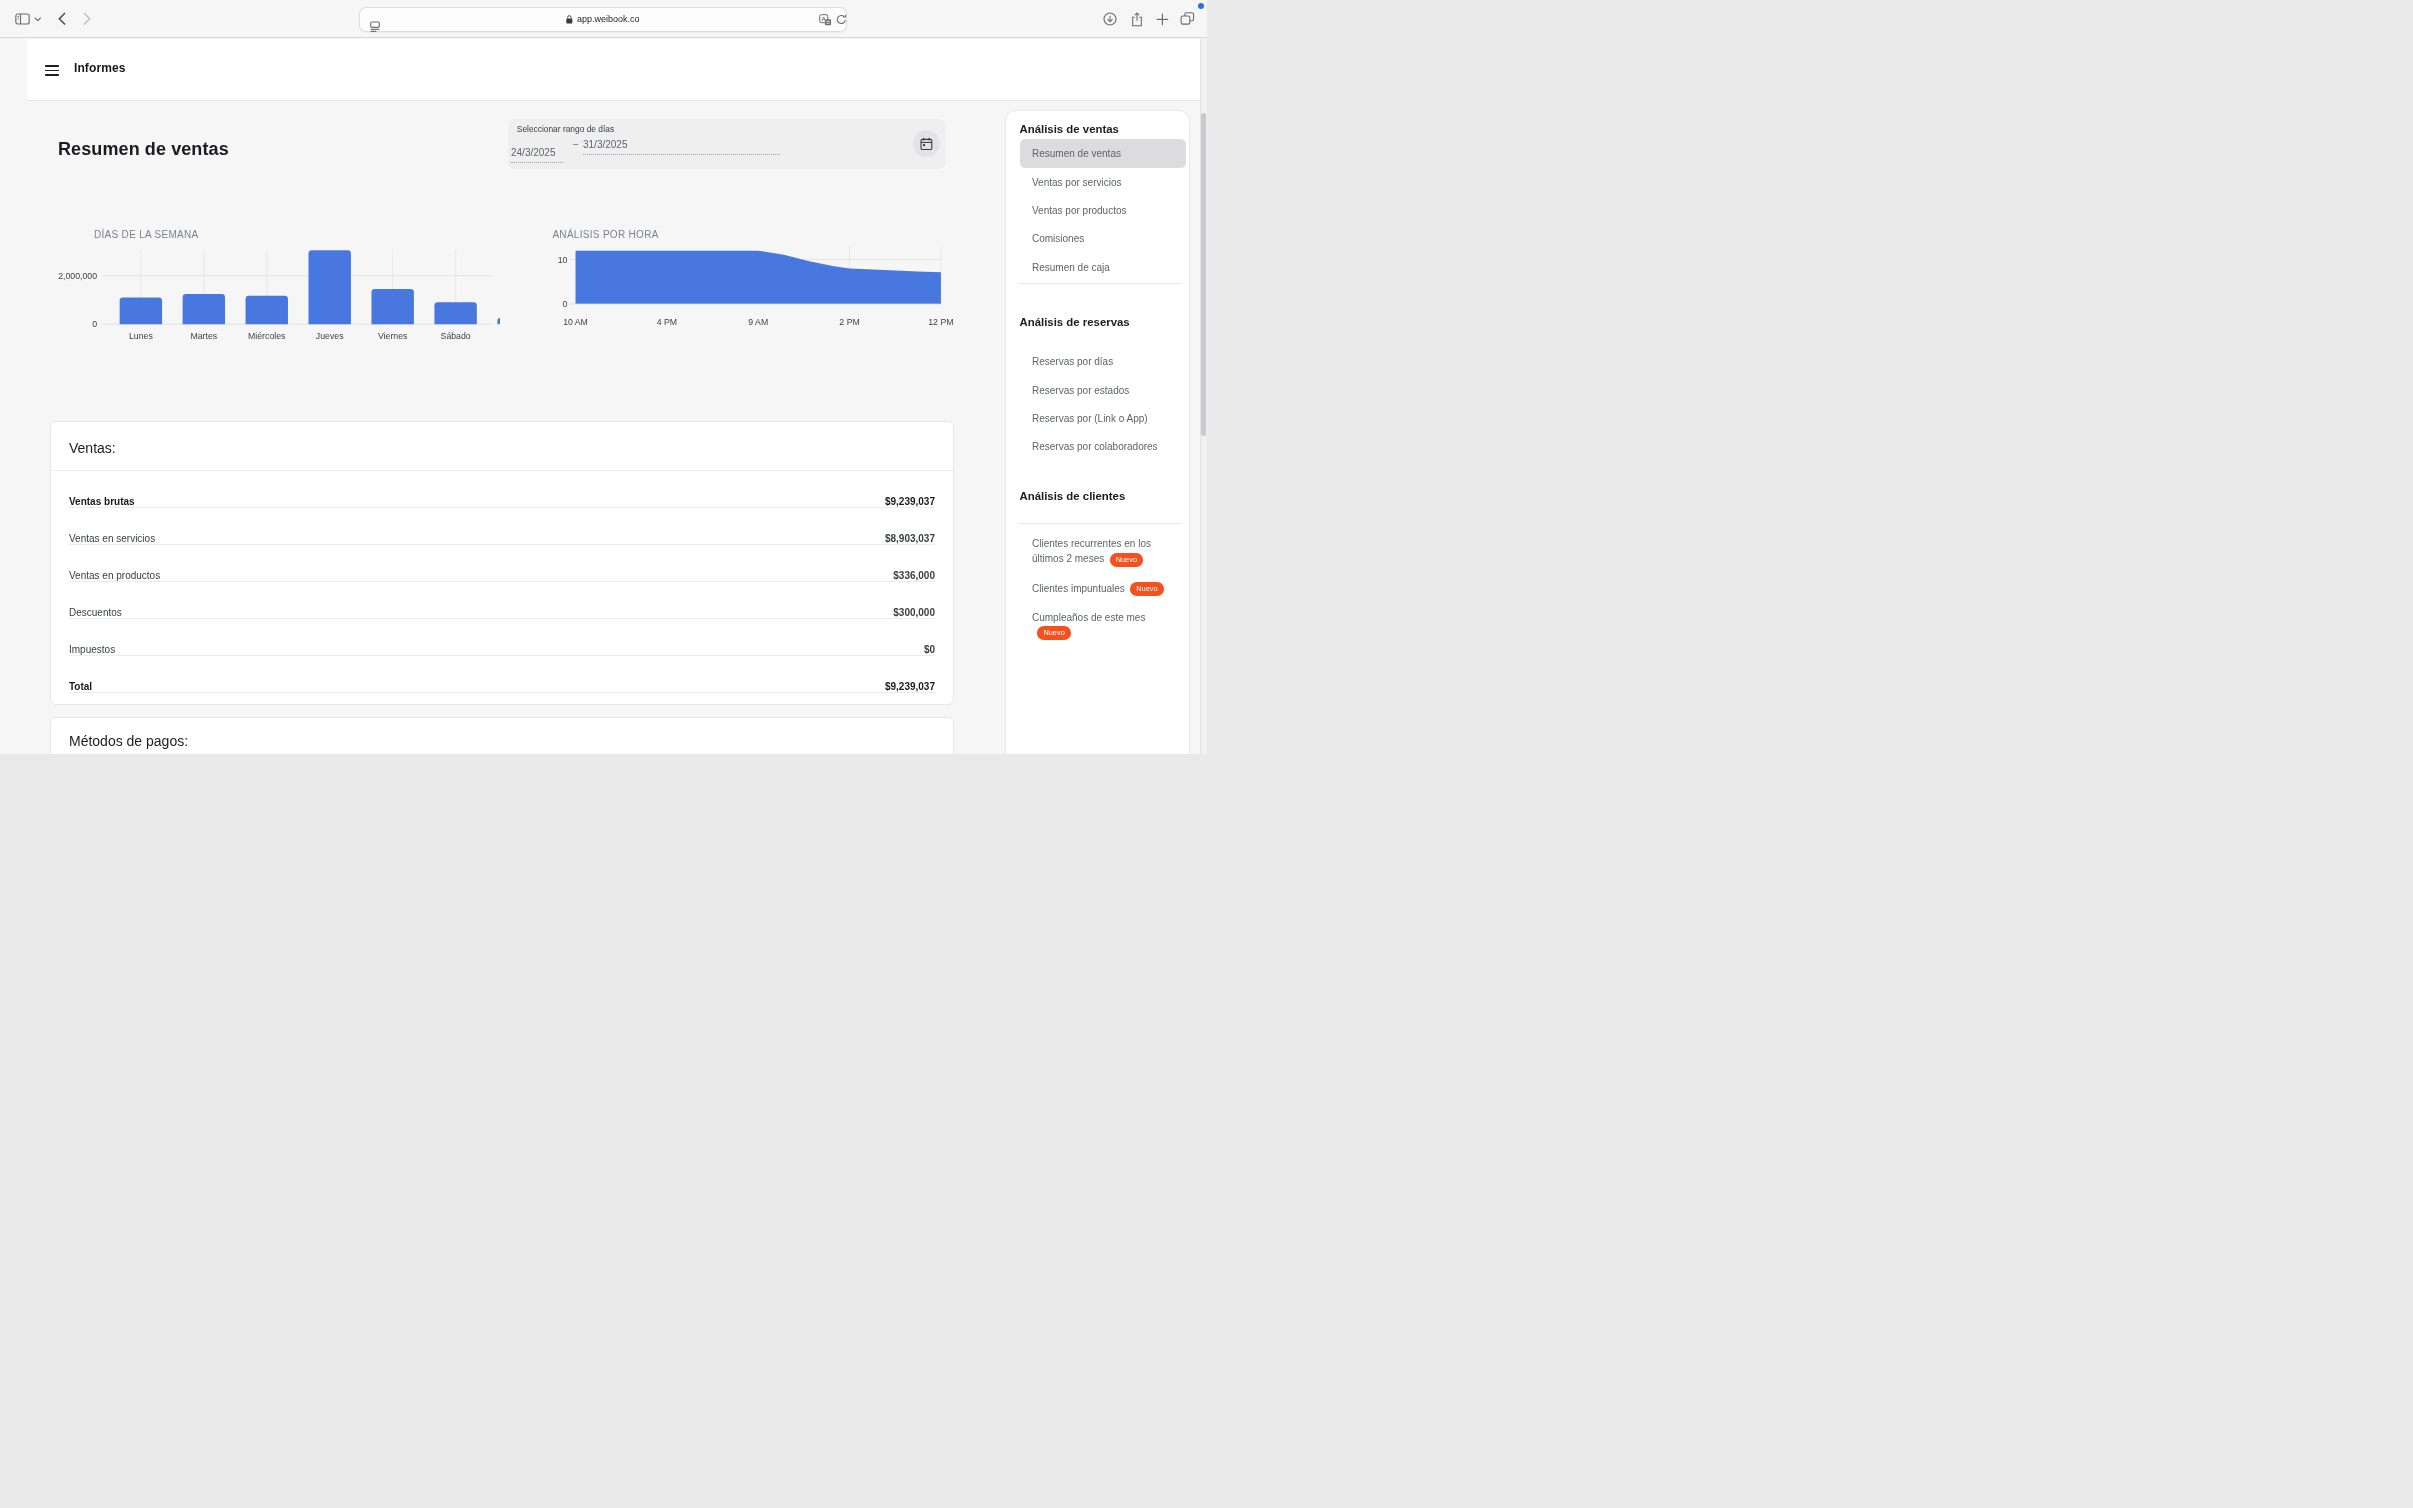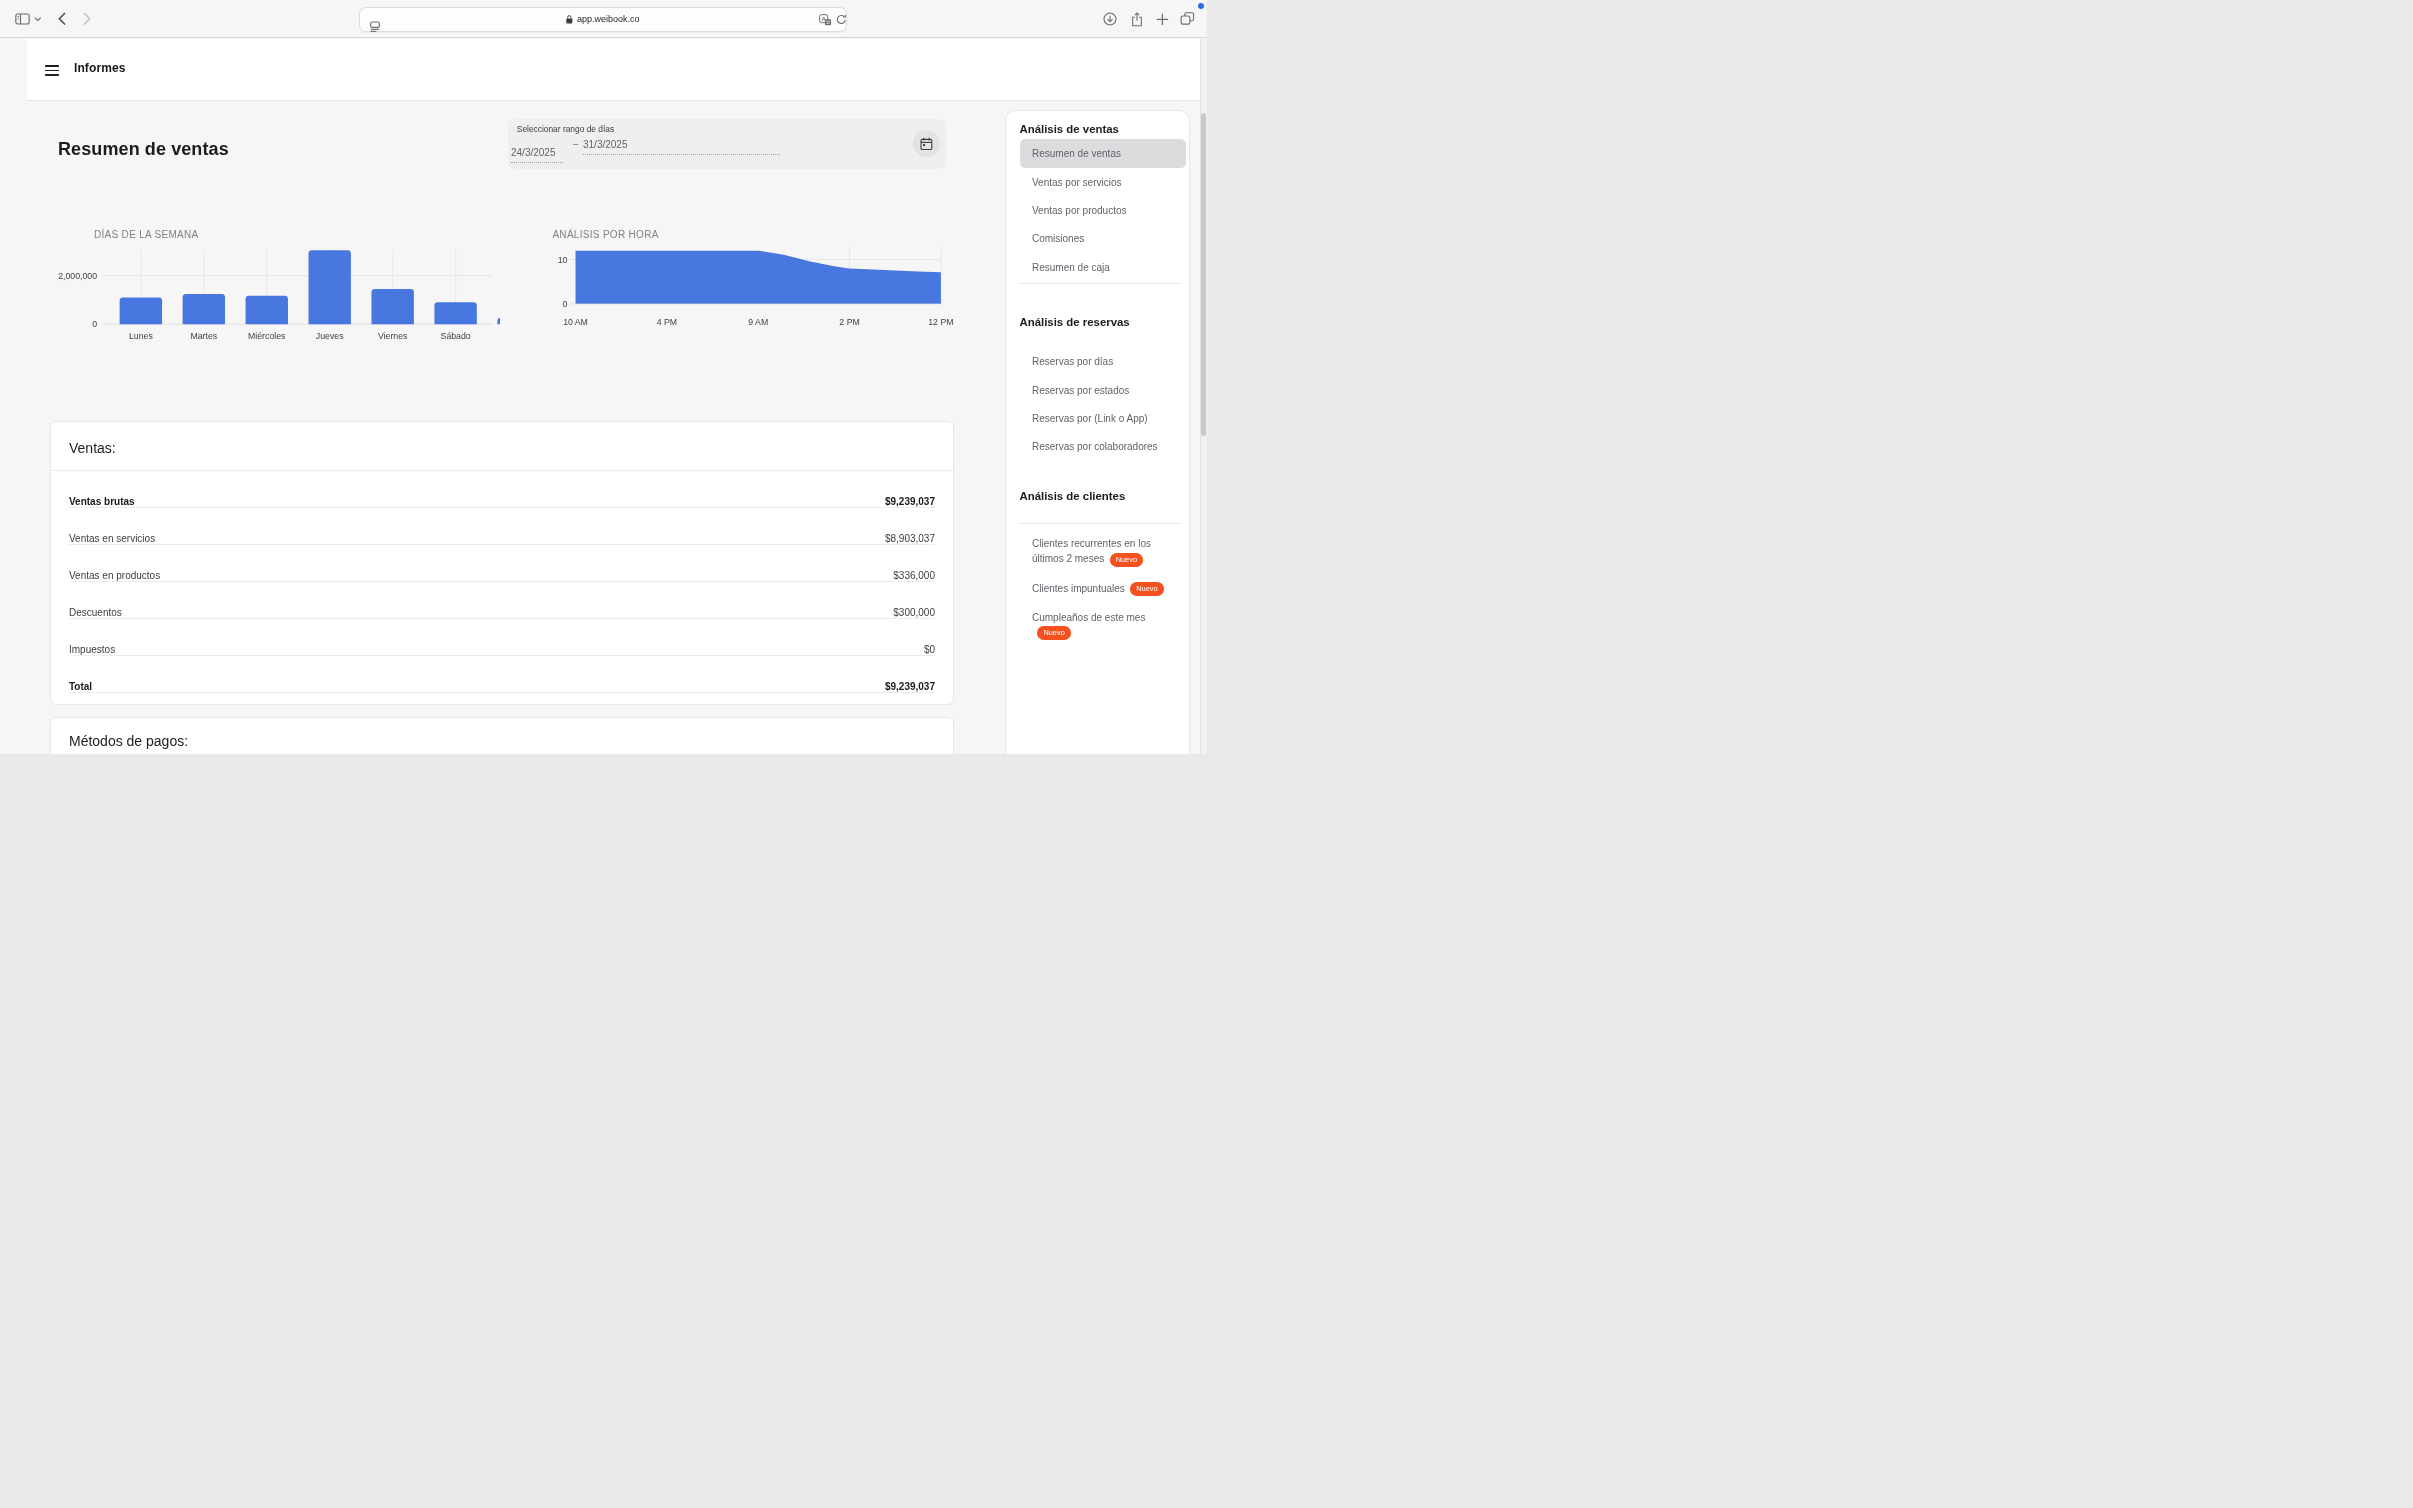--- a/index.html
+++ b/index.html
@@ -39,21 +39,21 @@
   #bar-block .chart-title{margin-left:23px;}
   #area-block .chart-title{margin-left:9.4px;}
 
   
   .card{position:absolute;background:#fff;border:0.7px solid #e7e7e9;border-radius:6px;}
   #sales-card{left:50px;top:421px;width:904px;height:284px;overflow:hidden;}
   .card-title{font-size:14px;color:#1d1d1f;padding:17.5px 0 14px 18px;}
   .title-divider{border-top:0.7px solid #ececee;}
   .trow{height:36px;display:flex;align-items:flex-end;justify-content:space-between;padding:0 18px;}
   .trow .tlabel{font-size:10px;color:#3c4043;}
-  .trow .tval{font-size:10px;color:#3c4043;}
+  .trow .tval{font-size:10px;color:#3c4043;font-weight:bold;}
   .trow.bold .tlabel,.trow.bold .tval{font-weight:700;color:#1a1a1d;}
   .row-divider{border-top:0.7px solid #ececee;margin:0 18px;}
   #payments-card{left:50px;top:717px;width:904px;height:88px;}
   #payments-card .card-title{padding-top:15px;}
 
   
   #side-card{left:1005px;top:110px;width:185px;height:673px;border-radius:10.8px;overflow:hidden;}
   .side-heading{font-size:11.4px;font-weight:600;color:#1b1c1e;margin:10.8px 13.5px 2.7px 13.5px;line-height:15px;}
   .sec-1 .side-heading{margin-top:31px;margin-bottom:18px;}
   .sec-2 .side-heading{margin-top:28px;margin-bottom:0;}

